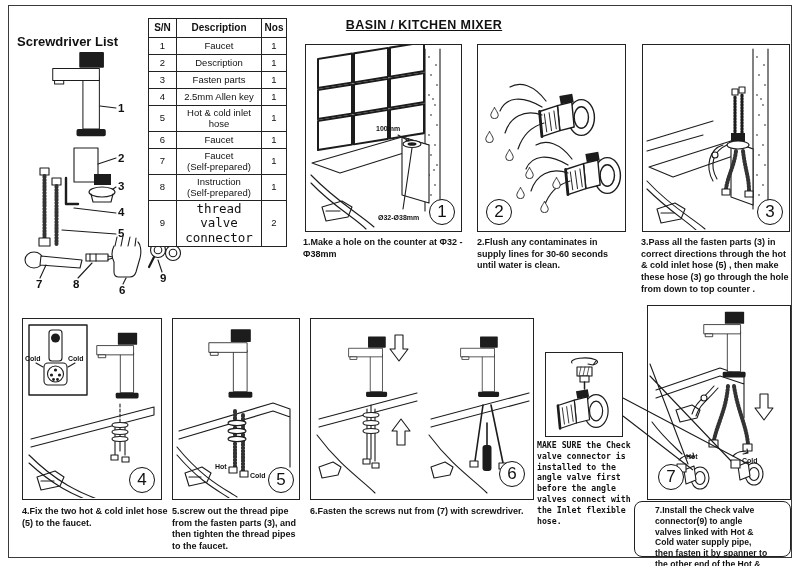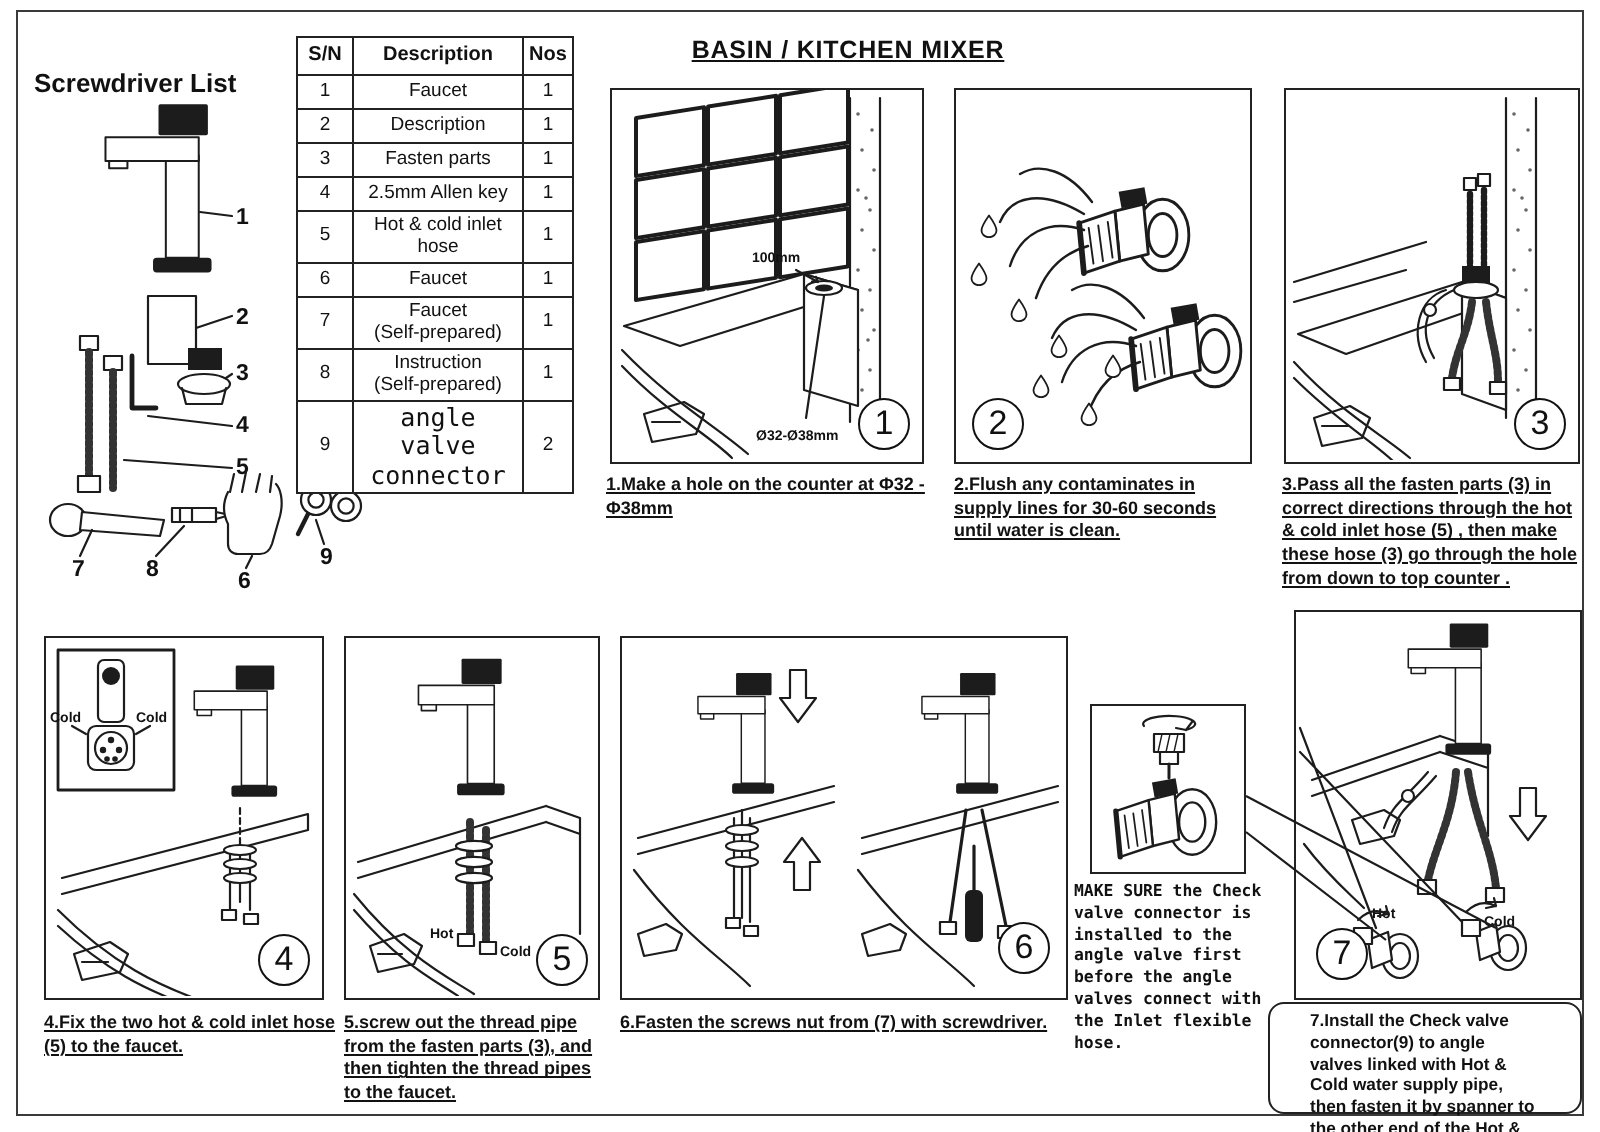--- a/index.html
+++ b/index.html
@@ -3,21 +3,21 @@
 <meta charset="utf-8">
 <style>
   * { margin:0; padding:0; box-sizing:border-box; }
   html,body { width:800px; height:566px; }
   body { background:#fff; font-family:"Liberation Sans",sans-serif; color:#111; position:relative; overflow:hidden; }
   .page-border { position:absolute; left:8px; top:5px; width:784px; height:553px; border:1.2px solid #3a3a3a; }
   .abs { position:absolute; }
   .doc-title { position:absolute; left:299px; top:18px; width:250px; text-align:center; font-size:12.5px; font-weight:bold; letter-spacing:.4px;text-decoration:underline; }
   .list-title { position:absolute; left:17px; top:34px; font-size:13px; font-weight:600; }
   .panel { position:absolute; border:1.5px solid #222; background:#fff; }
-  .caption { position:absolute; font-size:9px; font-weight:bold; line-height:1.3; color:#111;text-decoration:underline; }
+  .caption { position:absolute; font-size:9px; font-weight:bold; line-height:1.3; color:#111; }
   .step-circle { position:absolute; width:26px; height:26px; border:1.6px solid #111; border-radius:50%; display:flex; align-items:center; justify-content:center; font-size:17px; background:#fff; z-index:3; }
   .parts-table { position:absolute; left:148px; top:18px; border-collapse:collapse; text-align:center; background:#fff; }
   .parts-table th, .parts-table td { border:1.1px solid #222; padding:1px 2px; vertical-align:middle; font-size:9.5px; white-space:pre-line; line-height:1.15; }
   .parts-table th { font-weight:bold; font-size:10px; height:19px; }
   .col-sn { width:28px; } .col-desc { width:85px; } .col-nos { width:25px; }
   .h1 td { height:17px; } .h2 td { height:26px; } .h3 td { height:38px; }
   .mono-desc { font-family:"DejaVu Sans Mono","Liberation Mono",monospace; font-size:12.5px !important; line-height:1.1; }
   .note-text { position:absolute; left:537px; top:440px; width:104px; font-family:"DejaVu Sans Mono","Liberation Mono",monospace; font-size:8.2px; line-height:1.32; font-weight:bold; }
   .note-box { position:absolute; left:545px; top:352px; width:78px; height:85px; border:1.5px solid #222; background:#fff; }
   .cap7-box { position:absolute; left:634px; top:501px; width:157px; height:56px; border:1.5px solid #222; border-radius:8px; padding:3px 20px; font-size:8.6px; font-weight:bold; line-height:1.26; background:#fff; }
@@ -170,21 +170,21 @@
         <td>1</td>
       </tr>
   <tr class="h2">
         <td>8</td>
         <td>Instruction
 (Self-prepared)</td>
         <td>1</td>
       </tr>
   <tr class="h3">
         <td>9</td>
-        <td class="mono-desc">angle valve
+        <td class="mono-desc">thread valve
 connector</td>
         <td>2</td>
       </tr>
 </tbody>
   </table>
 
 <div class="panel" style="left:305px;top:44px;width:157px;height:188px;">
   <svg width="154" height="185" viewBox="0 0 154 185" stroke="#1c1c1c" fill="none" stroke-width="1.1" stroke-linecap="round" stroke-linejoin="round">
     <g transform="translate(12,14) skewY(-9)" stroke-width="2">
       <rect x="0" y="0" width="34" height="29"></rect>

